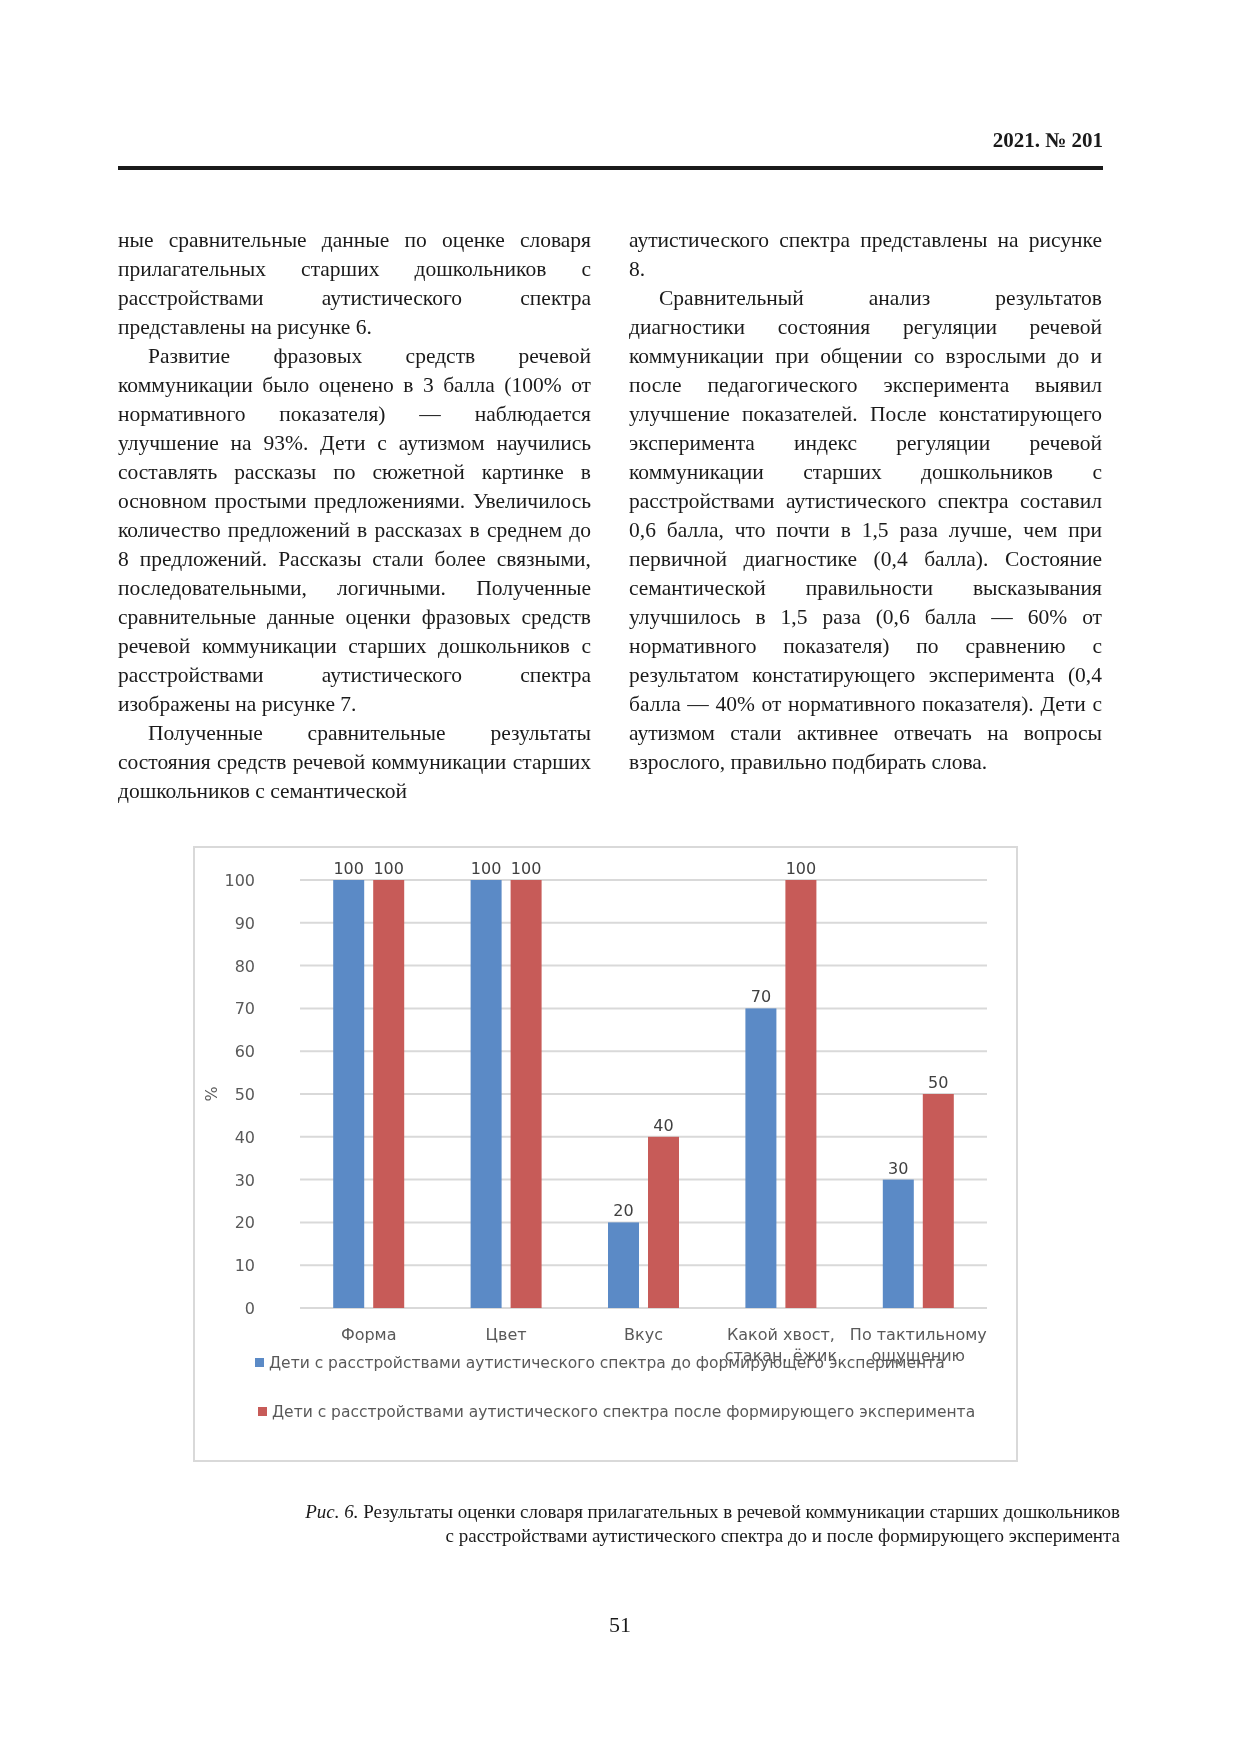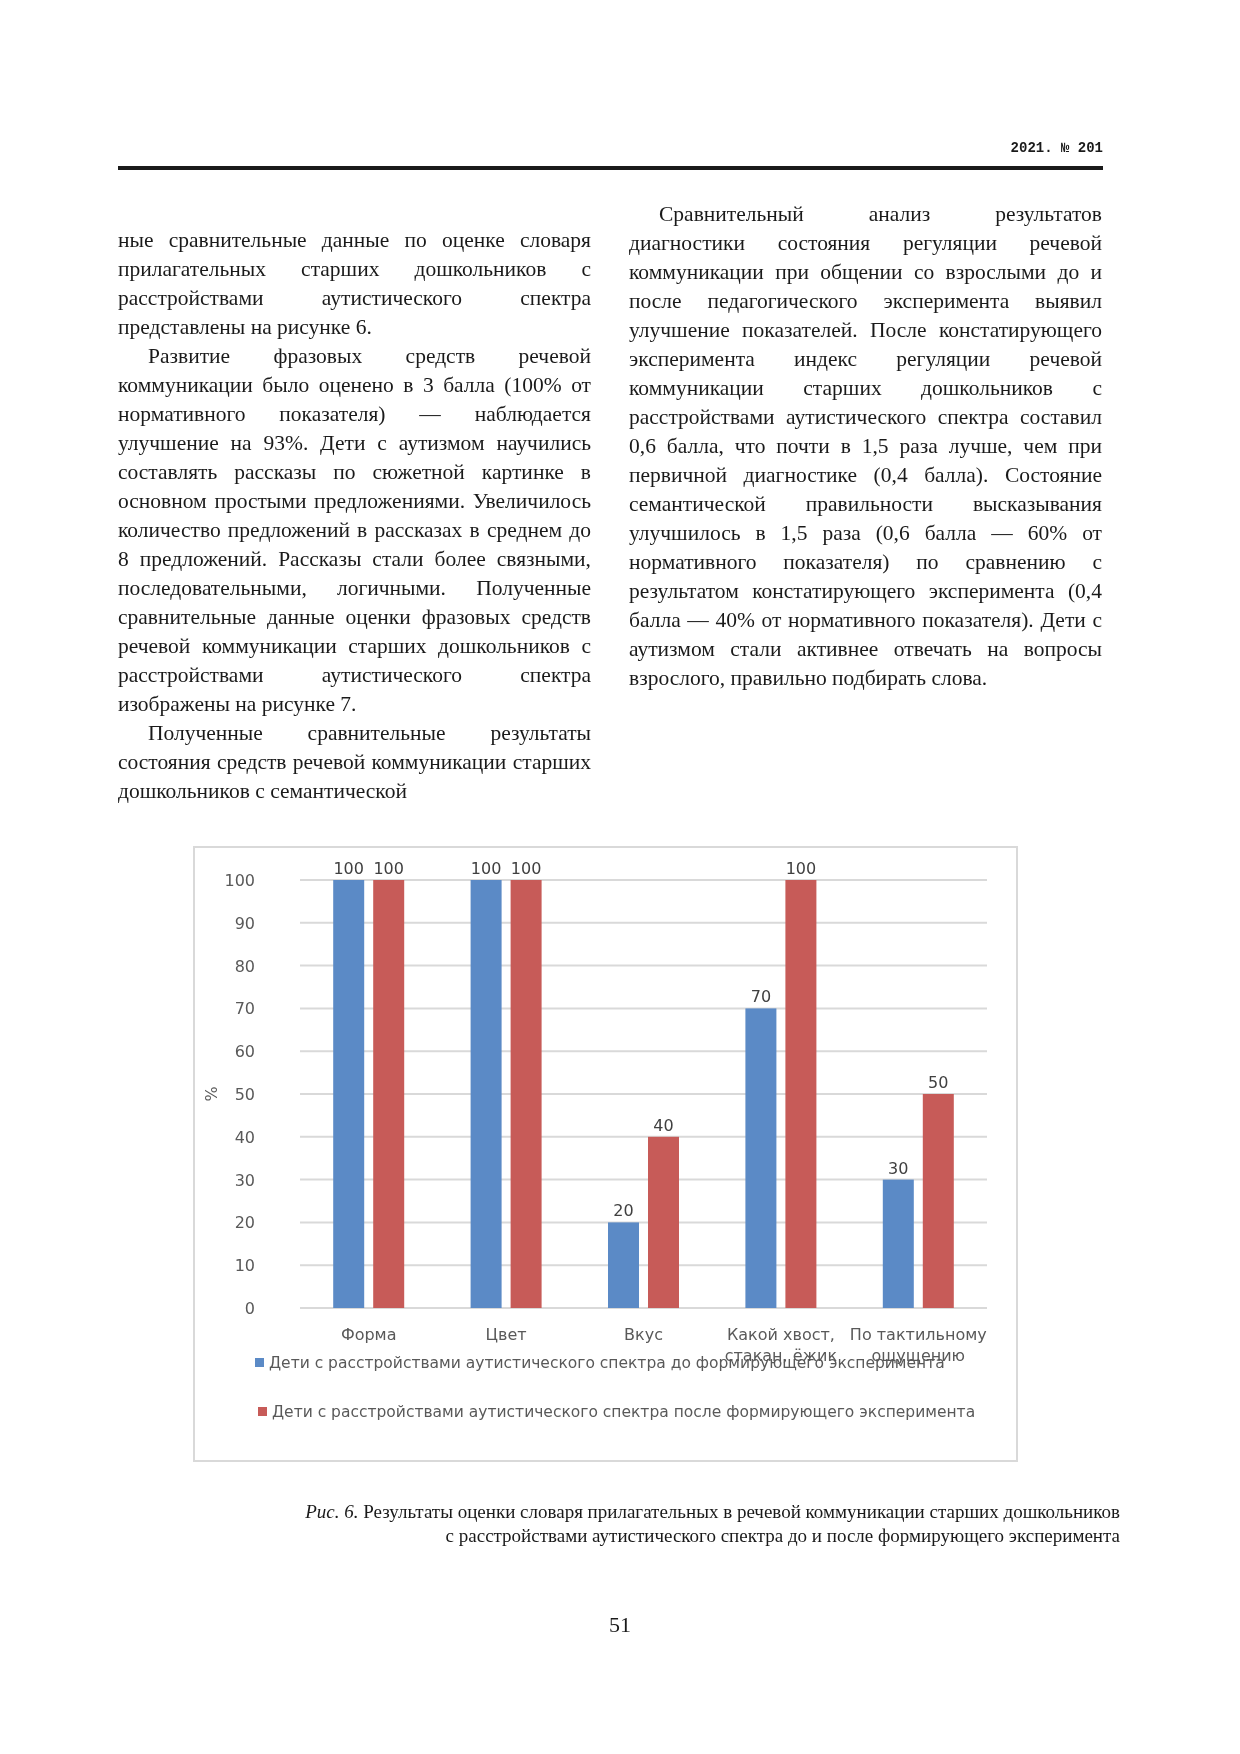--- a/index.html
+++ b/index.html
@@ -1,18 +1,18 @@
 <!DOCTYPE html>
 <html><head>
 <meta charset="utf-8">
 <style>
   html, body { margin: 0; padding: 0; background: #ffffff; }
   body { width: 1240px; height: 1754px; position: relative; overflow: hidden; }
   .serif { font-family: "Liberation Serif", "DejaVu Serif", serif; color: #1a1a1a; }
-  .header-issue { position: absolute; right: 137px; top: 140px; font-size: 14px; font-weight: bold; font-family: Liberation Mono, monospace; }
+  .header-issue { position: absolute; right: 137px; top: 128px; font-size: 21px; font-weight: bold; }
   .header-rule { position: absolute; left: 118px; top: 166px; width: 985px; height: 4px; background: #1a1a1a; }
   .col { position: absolute; top: 200px; width: 473px; font-size: 21.5px; line-height: 29px; text-align: justify; }
   .col-left { left: 118px; }
   .col-right { left: 629px; }
   .col p { margin: 0; text-indent: 30px; }
   .col p.cont { text-indent: 0; margin-top: 26px; }
   .chart-frame { position: absolute; left: 193px; top: 846px; width: 825px; height: 616px; border: 2px solid #d9d9d9; box-sizing: border-box; background: #fff; }
   .chart-svg { position: absolute; left: 0; top: 0; }
   .caption { position: absolute; left: 120px; top: 1500px; width: 1000px; text-align: right; font-size: 19px; line-height: 24px; }
   .caption .fig { font-style: italic; }
@@ -24,20 +24,21 @@
 <div class="serif header-issue">2021. № 201</div>
 <div class="header-rule"></div>
 
 <div class="serif col col-left">
   <p class="cont">ные сравнительные данные по оценке словаря прилагательных старших дошкольников с расстройствами аутистического спектра представлены на рисунке 6.</p>
   <p>Развитие фразовых средств речевой коммуникации было оценено в 3 балла (100% от нормативного показателя) — наблюдается улучшение на 93%. Дети с аутизмом научились составлять рассказы по сюжетной картинке в основном простыми предложениями. Увеличилось количество предложений в рассказах в среднем до 8 предложений. Рассказы стали более связными, последовательными, логичными. Полученные сравнительные данные оценки фразовых средств речевой коммуникации старших дошкольников с расстройствами аутистического спектра изображены на рисунке 7.</p>
   <p>Полученные сравнительные результаты состояния средств речевой коммуникации старших дошкольников с семантической</p>
 </div>
 
 <div class="serif col col-right">
+  <p class="cont">аутистического спектра представлены на рисунке 8.</p>
   <p>Сравнительный анализ результатов диагностики состояния регуляции речевой коммуникации при общении со взрослыми до и после педагогического эксперимента выявил улучшение показателей. После констатирующего эксперимента индекс регуляции речевой коммуникации старших дошкольников с расстройствами аутистического спектра составил 0,6 балла, что почти в 1,5 раза лучше, чем при первичной диагностике (0,4 балла). Состояние семантической правильности высказывания улучшилось в 1,5 раза (0,6 балла — 60% от нормативного показателя) по сравнению с результатом констатирующего эксперимента (0,4 балла — 40% от нормативного показателя). Дети с аутизмом стали активнее отвечать на вопросы взрослого, правильно подбирать слова.</p>
 </div>
 
 <div class="chart-frame">
   <svg class="chart-svg" id="chart" width="821" height="612">
       <line x1="105" x2="792" y1="460" y2="460" stroke="#d9d9d9" stroke-width="2"></line>
       <text x="60" y="466" text-anchor="end" font-size="16" fill="#595959" font-family="&quot;DejaVu Sans&quot;, &quot;Liberation Sans&quot;, sans-serif">0</text>
       <line x1="105" x2="792" y1="417.2" y2="417.2" stroke="#d9d9d9" stroke-width="2"></line>
       <text x="60" y="423.2" text-anchor="end" font-size="16" fill="#595959" font-family="&quot;DejaVu Sans&quot;, &quot;Liberation Sans&quot;, sans-serif">10</text>
       <line x1="105" x2="792" y1="374.4" y2="374.4" stroke="#d9d9d9" stroke-width="2"></line>

